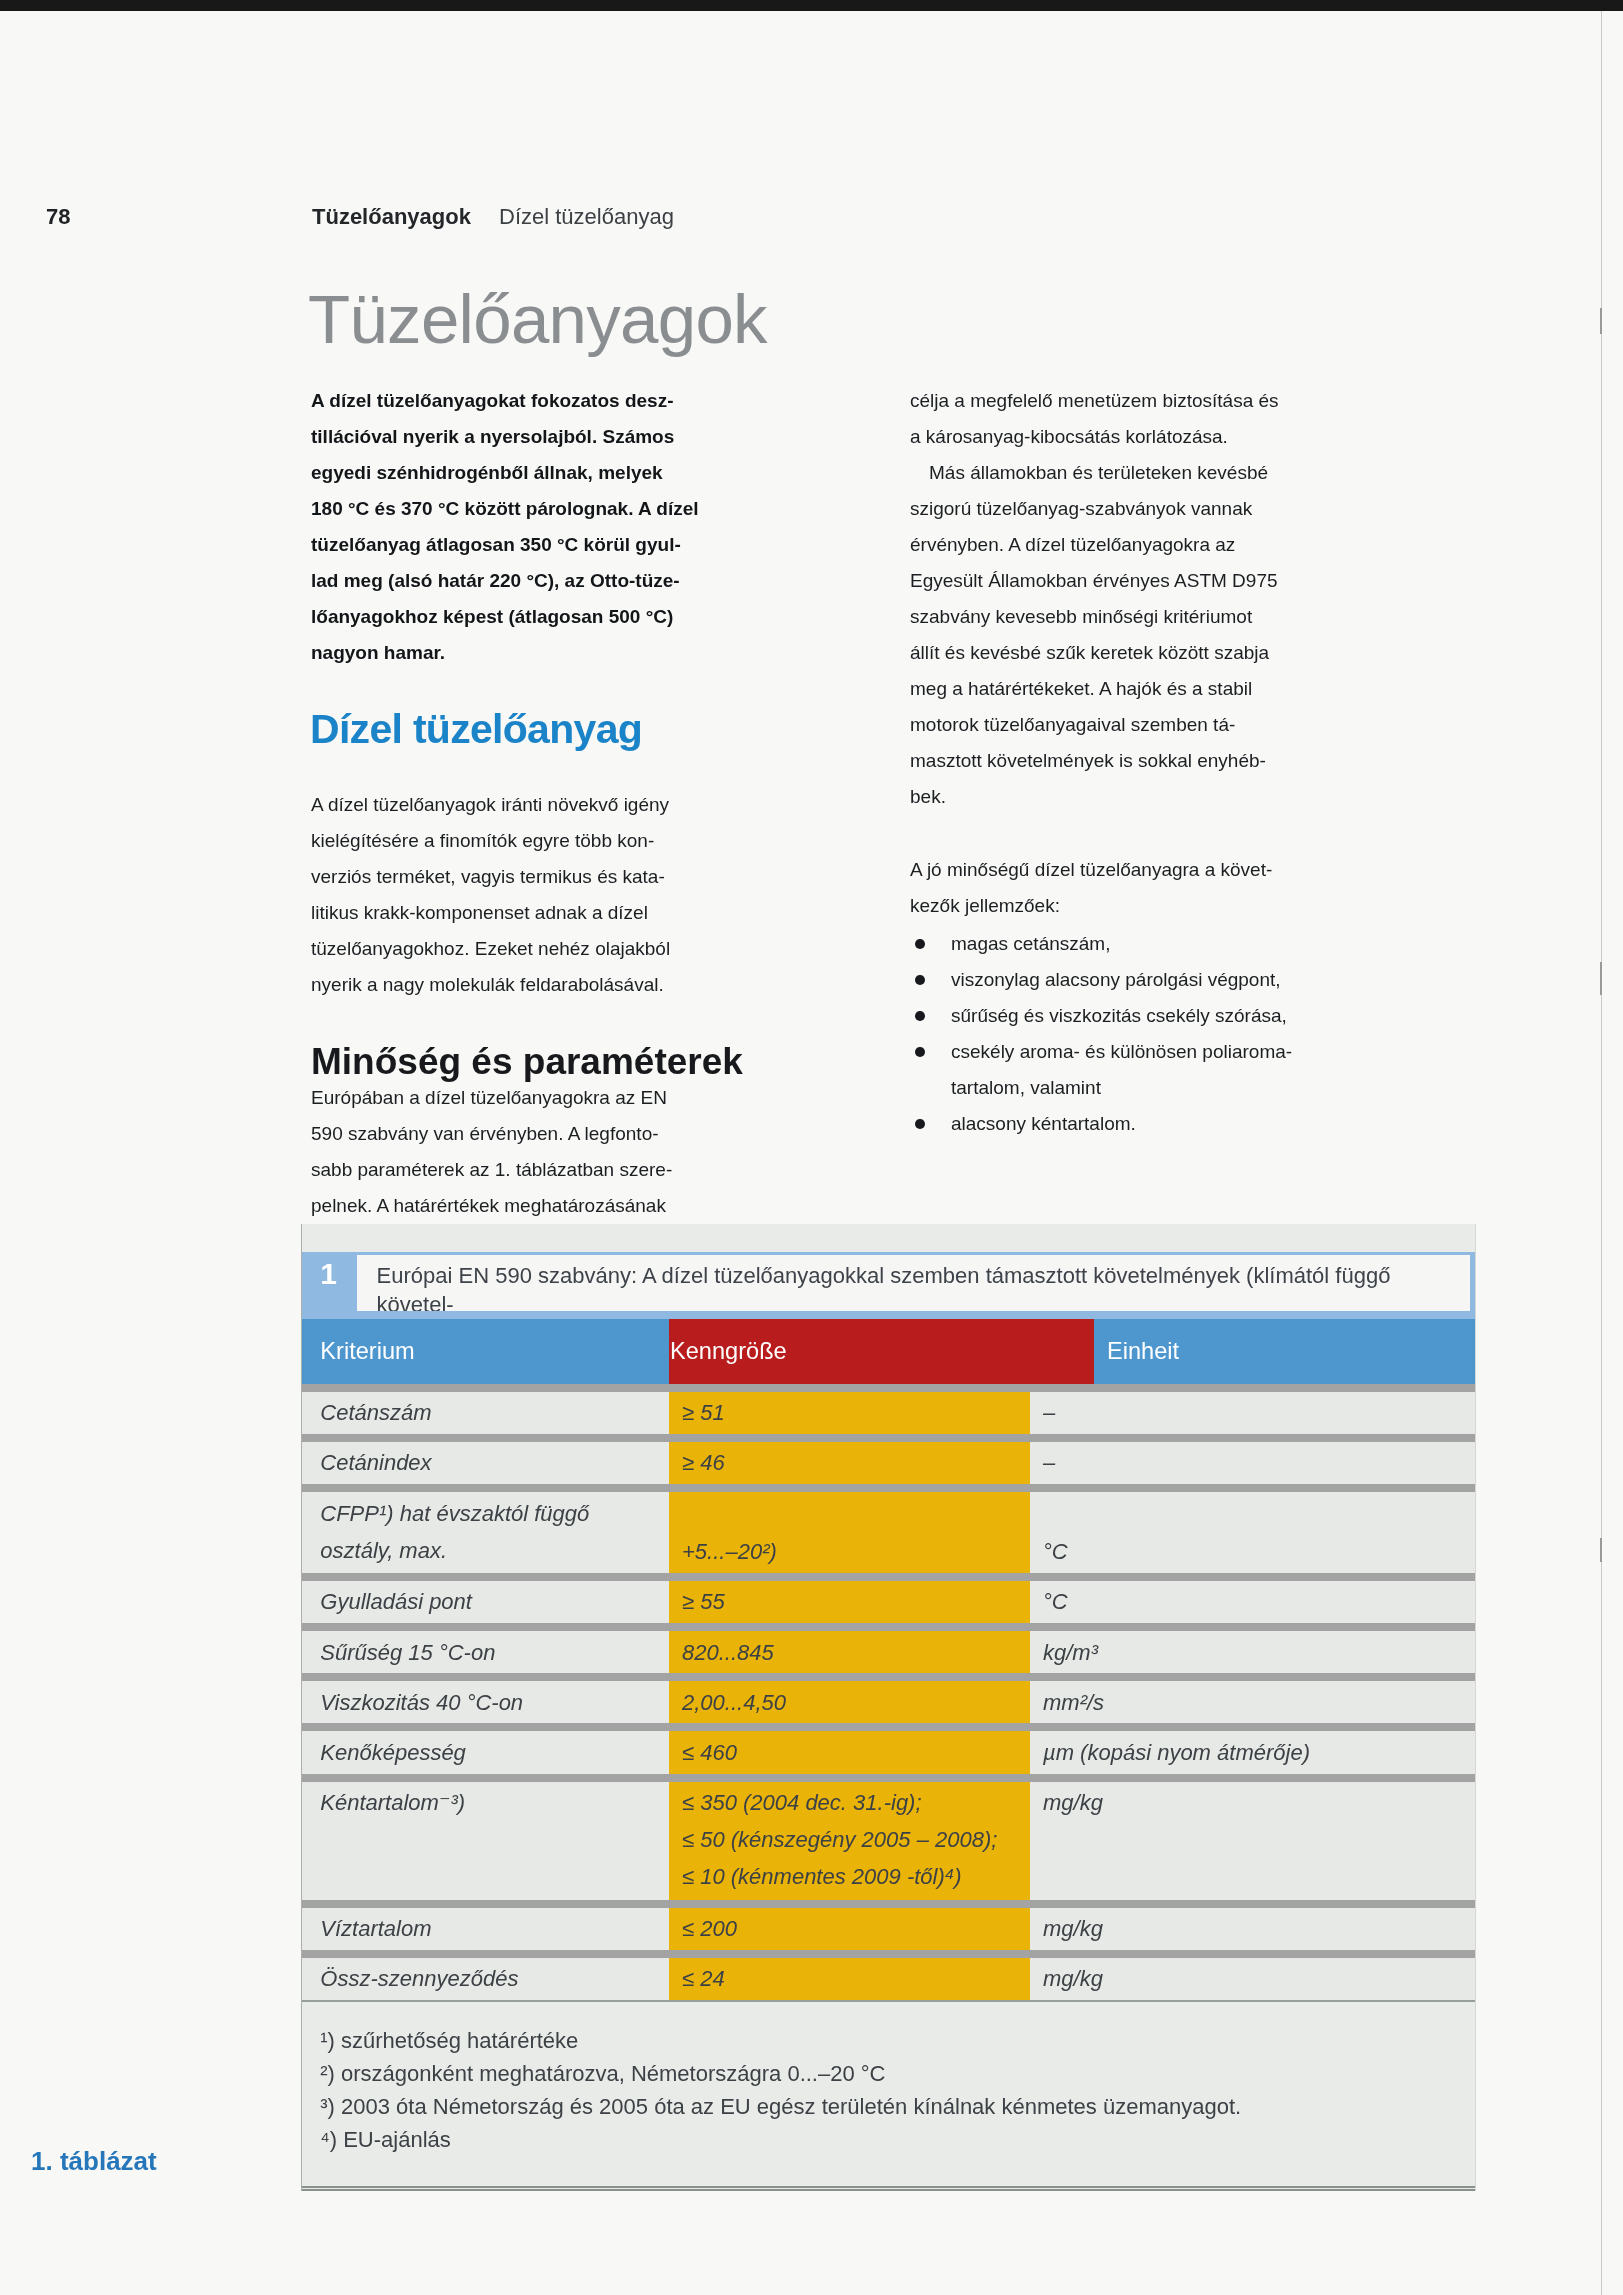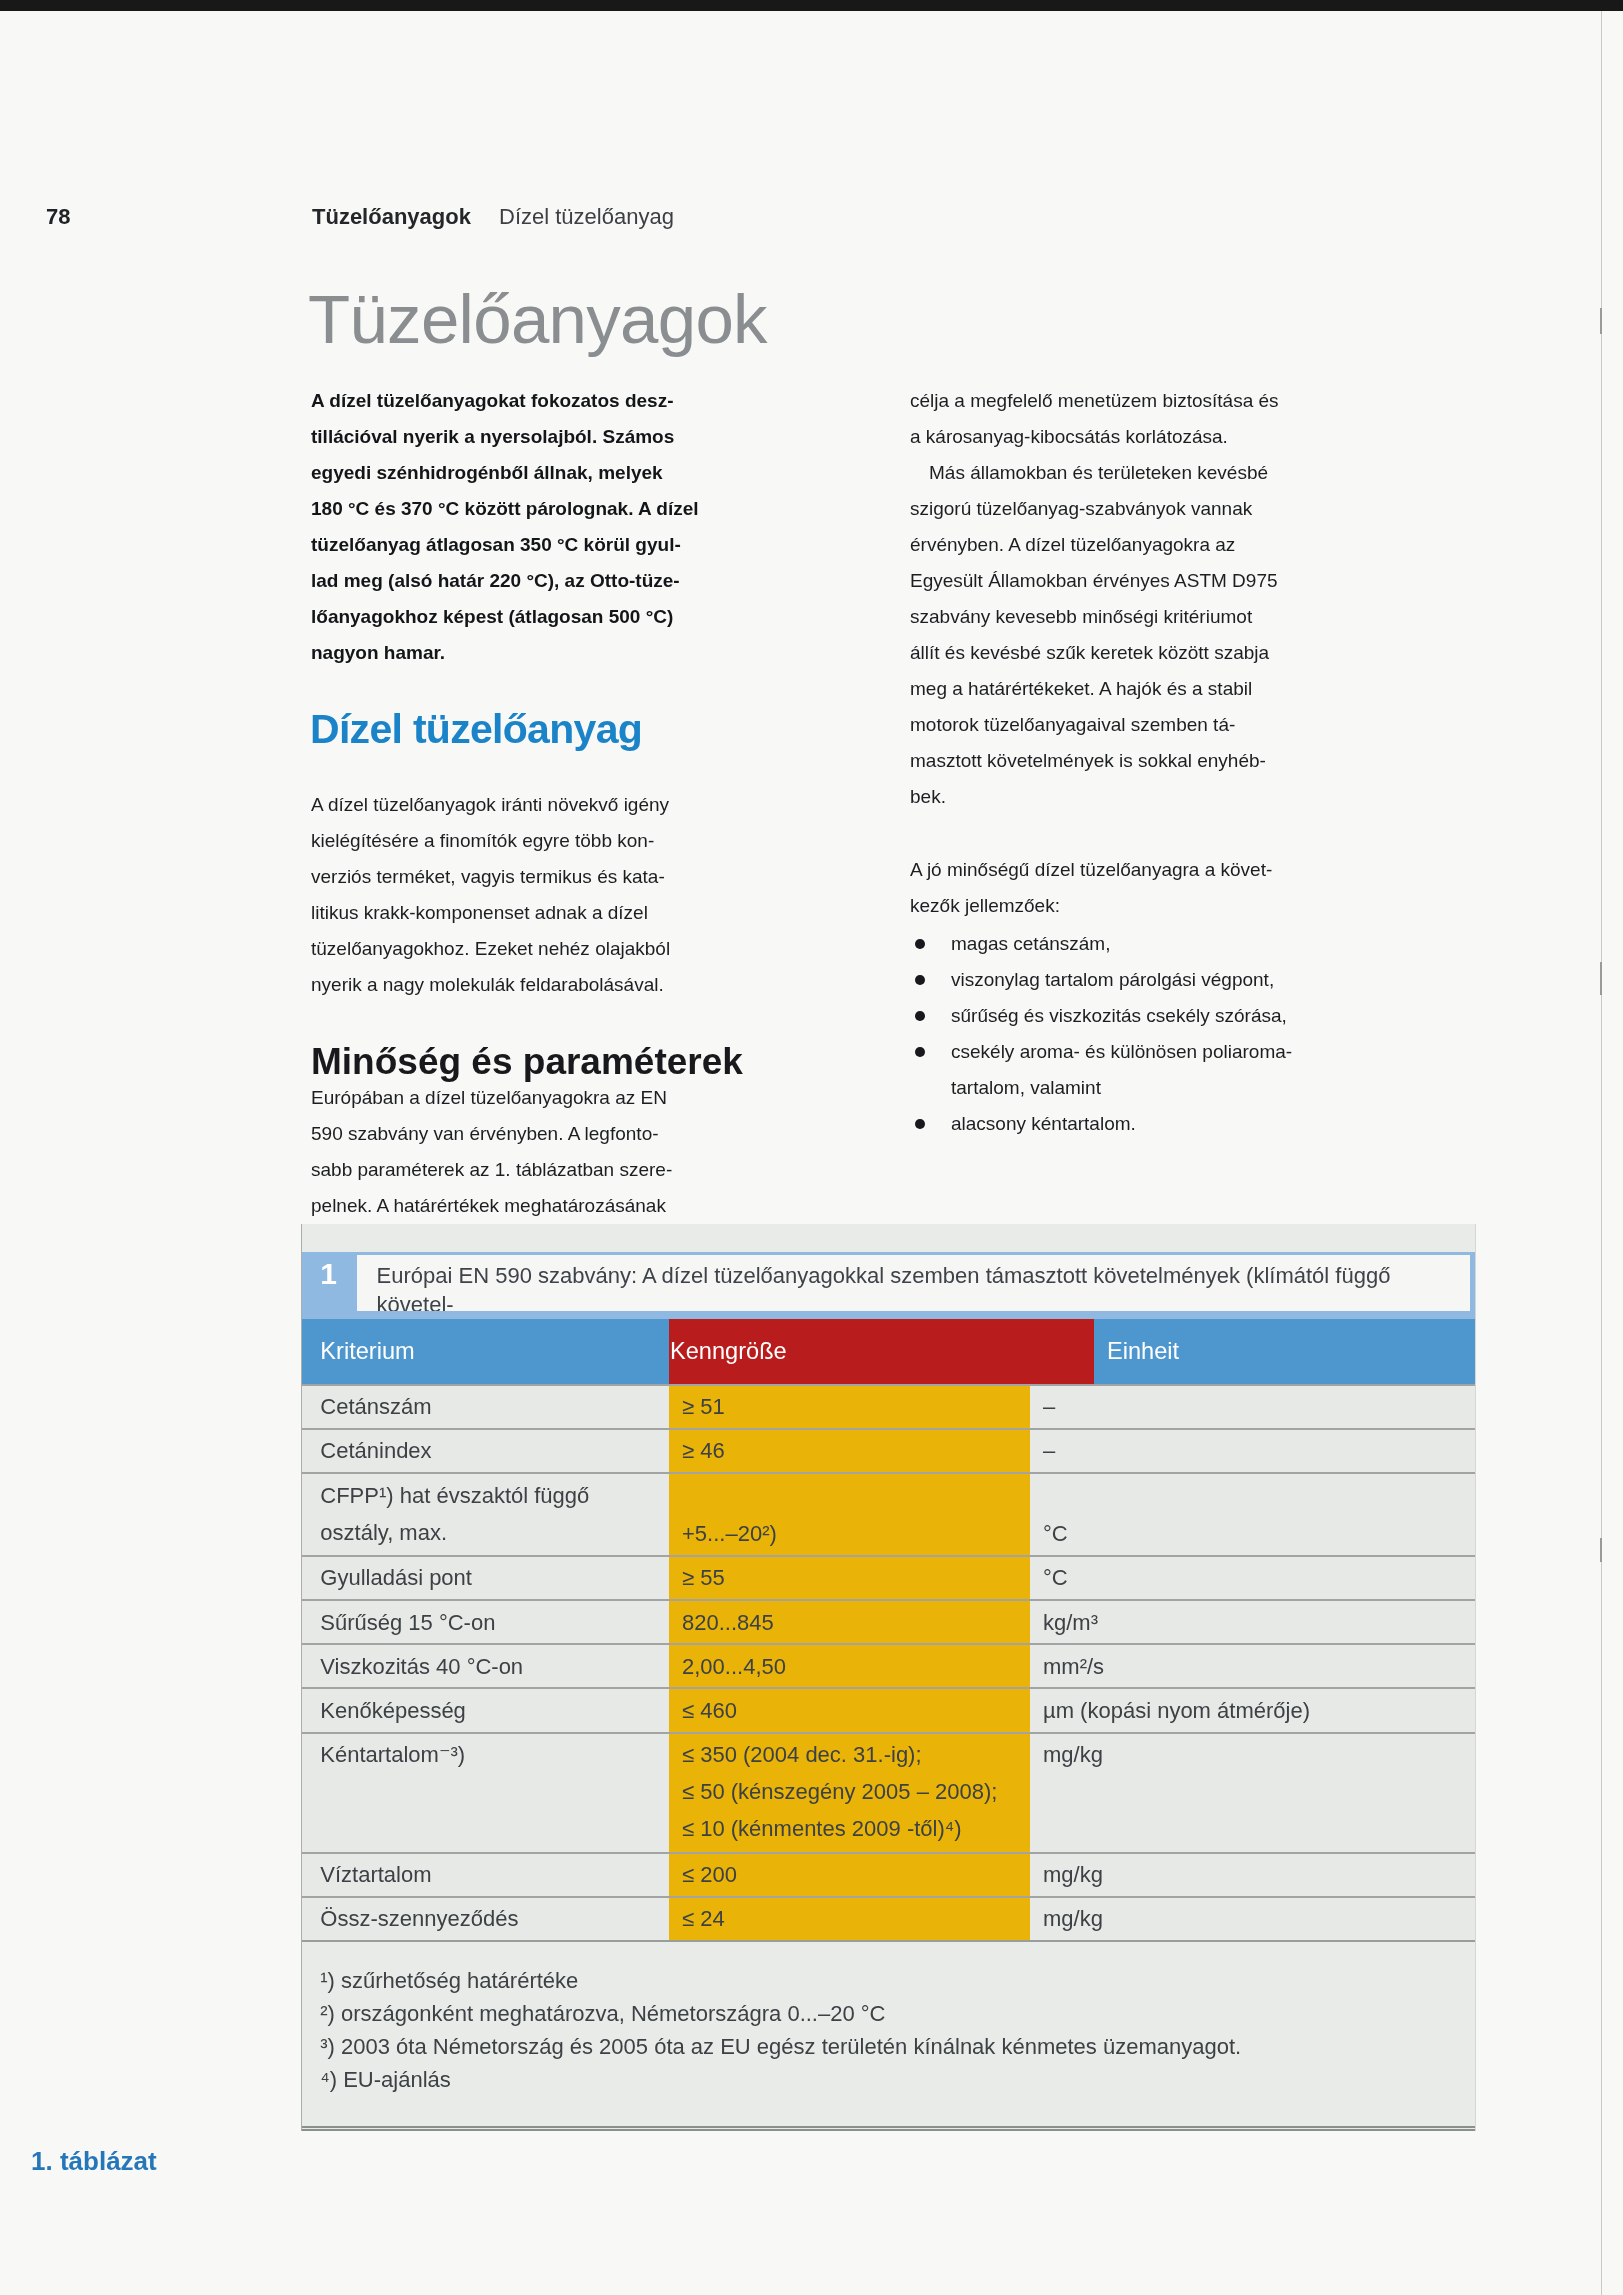--- a/index.html
+++ b/index.html
@@ -64,21 +64,21 @@
     background:#f6f6f4; padding:5.2px 13px 0 19.6px;
     line-height:29.5px; color:#3e434a; box-sizing:border-box;
     overflow:hidden;
   }
   .hrow { display:flex; height:65px; }
   .hcell { color:#ffffff; font-size:23.6px; display:flex; align-items:center; box-sizing:border-box; }
   .hc1 { width:367px; background:#4e97ce; padding-left:18.3px; }
   .hc2 { width:425px; background:#b91c1c; padding-left:1px; }
   .hc3 { flex:1; background:#4e97ce; padding-left:13px; }
 
-  .trow { display:flex; border-top:2px solid #a3a3a3; min-height:42px; }
+  .trow { display:flex; border-top:8px solid #a3a3a3; min-height:42px;font-style:italic; }
   .tcell {
     box-sizing:border-box; line-height:37px; padding-top:2.6px; padding-bottom:2.6px;
     display:flex; flex-direction:column; justify-content:center;
   }
   .tc1 { width:367px; background:#e7e9e6; padding-left:18.3px; }
   .tc2 { width:361px; background:#eab308; padding-left:13px; }
   .tc3 { flex:1; background:#e7e9e6; padding-left:13px; }
   .trow.cfpp { min-height:81px; }
   .trow.cfpp .tc2, .trow.cfpp .tc3 { justify-content:flex-end; }
   .trow.multi { min-height:118px; }
@@ -128,21 +128,21 @@
 
   <div class="block serif" style="left:910px; top:852px; width:571px;">A jó minőségű dízel tüzelőanyagra a követ-<br>kezők jellemzőek:</div>
 
   <div class="bullets">
       <div class="bullet-item serif">
       <span class="bullet-dot"></span>
       <span class="bullet-text">magas cetánszám,</span>
     </div>
       <div class="bullet-item serif">
       <span class="bullet-dot"></span>
-      <span class="bullet-text">viszonylag tartalom párolgási végpont,</span>
+      <span class="bullet-text">viszonylag alacsony párolgási végpont,</span>
     </div>
       <div class="bullet-item serif">
       <span class="bullet-dot"></span>
       <span class="bullet-text">sűrűség és viszkozitás csekély szórása,</span>
     </div>
       <div class="bullet-item serif">
       <span class="bullet-dot"></span>
       <span class="bullet-text">csekély aroma- és különösen poliaroma-<br>tartalom, valamint</span>
     </div>
       <div class="bullet-item serif">

